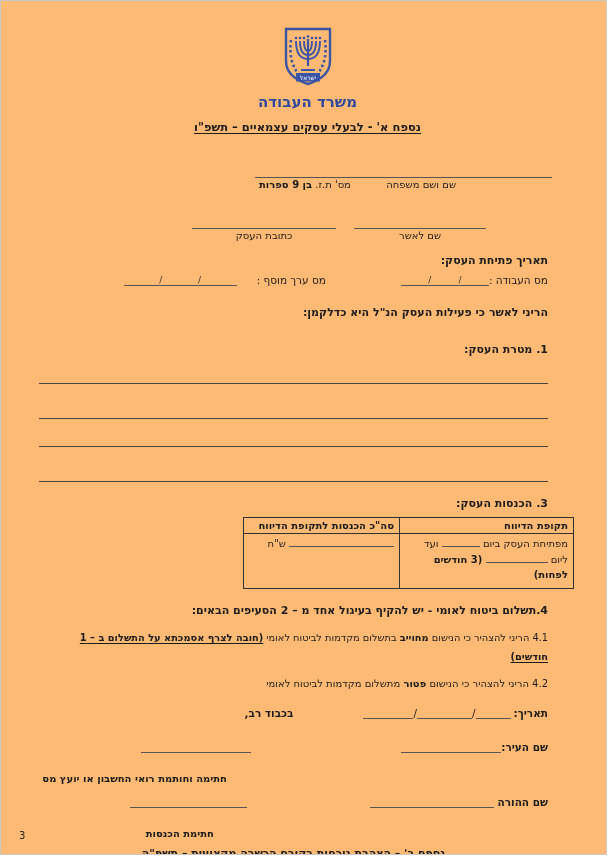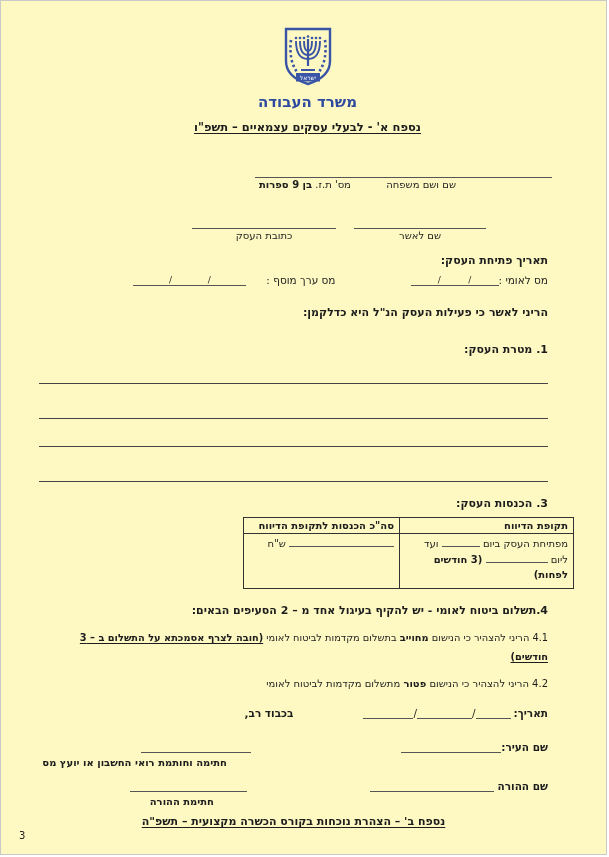--- a/index.html
+++ b/index.html
@@ -1,18 +1,18 @@
 <!DOCTYPE html>
 <html lang="he"><head>
 <meta charset="utf-8">
 <style>
   html,body{margin:0;padding:0;background:#fff;}
   .page{
     width:607px;height:855px;box-sizing:border-box;
-    border:1px solid #c9c9c9;background:#fef9c3;position:relative;overflow:hidden;
+    border:1px solid #c9c9c9;background:#fdba74;position:relative;overflow:hidden;
     direction:rtl;font-family:"DejaVu Sans",sans-serif;color:#1d1d1d;padding-left:8px;
   }
   .b{font-weight:bold;}
   .u{text-decoration:underline;text-underline-offset:2px;}
   .nowrap{white-space:nowrap;}
 
   
   .header{text-align:center;padding-top:26px;}
   .ministry{color:#2e4a9e;font-weight:bold;font-size:15px;margin-top:2px;}
   .doc-title{text-align:center;font-weight:bold;font-size:11.5px;margin-top:9px;text-decoration:underline;text-underline-offset:2px;}
@@ -64,21 +64,21 @@
   .signoff-row{display:flex;align-items:flex-end;font-size:10.5px;}
   .rowA{margin-top:18px;}
   .rowB{margin-top:22px;}
   .rowC{margin-top:12px;}
   .date-field-big{display:inline-flex;align-items:flex-end;margin-right:3px;}
   .seg{display:inline-block;border-bottom:1px solid #555;height:11px;}
   .s35{width:35px}.s55{width:55px}.s50{width:50px}
   .regards{margin-right:70px;}
   .gap150{margin-right:150px;}
   .gap123{margin-right:123px;}
-  .caption{font-weight:bold;font-size:10px;margin-top:4px;white-space:nowrap;}
+  .caption{font-weight:bold;font-size:10px;margin-top:20px;white-space:nowrap;}
   .cap1{margin-right:321px;}
   .cap2{margin-right:334px;}
 
   .appendix-b{text-align:center;font-weight:bold;font-size:11px;margin-top:8px;text-decoration:underline;text-underline-offset:2px;}
   .page-number{position:absolute;left:18px;bottom:13px;font-size:10px;color:#222;}
 </style>
 </head>
 <body>
 
 <div class="page">
@@ -127,21 +127,21 @@
       <div class="fill-line"></div>
       <div class="lab">כתובת העסק</div>
     </div>
   </div>
 
   <div class="content">
 
     <div class="opening-heading">תאריך פתיחת העסק:</div>
 
     <div class="date-row">
-      <span>מס לאומי :</span>
+      <span>מס העבודה :</span>
       <span class="date-field df88 ml75">
         <span>/</span>
         <span>/</span>
       </span>
       <span class="ml20">מס ערך מוסף :</span>
       <span class="date-field df113 ml15">
         <span>/</span>
         <span>/</span>
       </span>
     </div>
@@ -181,21 +181,21 @@
             <span>ש"ח</span>
           </td>
         </tr>
       </tbody>
     </table>
 
     <div class="sec-heading">4.תשלום ביטוח לאומי - יש להקיף בעיגול אחד מ – 2 הסעיפים הבאים:</div>
 
     <p class="s4-item">
       <span class="nowrap">
-        <span>4.1 הריני להצהיר כי הנישום </span><span class="b">מחוייב</span><span> בתשלום מקדמות לביטוח לאומי </span><span class="b u">(חובה לצרף אסמכתא על התשלום ב – 3 </span>
+        <span>4.1 הריני להצהיר כי הנישום </span><span class="b">מחוייב</span><span> בתשלום מקדמות לביטוח לאומי </span><span class="b u">(חובה לצרף אסמכתא על התשלום ב – 1 </span>
       </span><br>
       <span class="b u">חודשים)</span>
     </p>
 
     <p class="s4-item2">
       <span>4.2 הריני להצהיר כי הנישום </span><span class="b">פטור</span><span> מתשלום מקדמות לביטוח לאומי</span>
     </p>
 
     <div class="signoff-row rowA">
       <span class="b">תאריך:</span>
@@ -214,19 +214,19 @@
         <span class="blank w100"></span>
       <span class="blank w110 gap150"></span>
     </div>
     <div class="caption cap1">חתימה וחותמת רואי החשבון או יועץ מס</div>
 
     <div class="signoff-row rowC">
       <span class="b">שם ההורה</span>
       <span class="blank w124" style="margin-right:4px"></span>
       <span class="blank w117 gap123"></span>
     </div>
-    <div class="caption cap2">חתימת ההורה</div>
+    <div class="caption cap2">חתימת הכנסות</div>
 
     <div class="appendix-b">נספח ב' – הצהרת נוכחות בקורס הכשרה מקצועית – תשפ"ה</div>
   </div>
 
   <div class="page-number">3</div>
 </div>
 
 </body></html>

